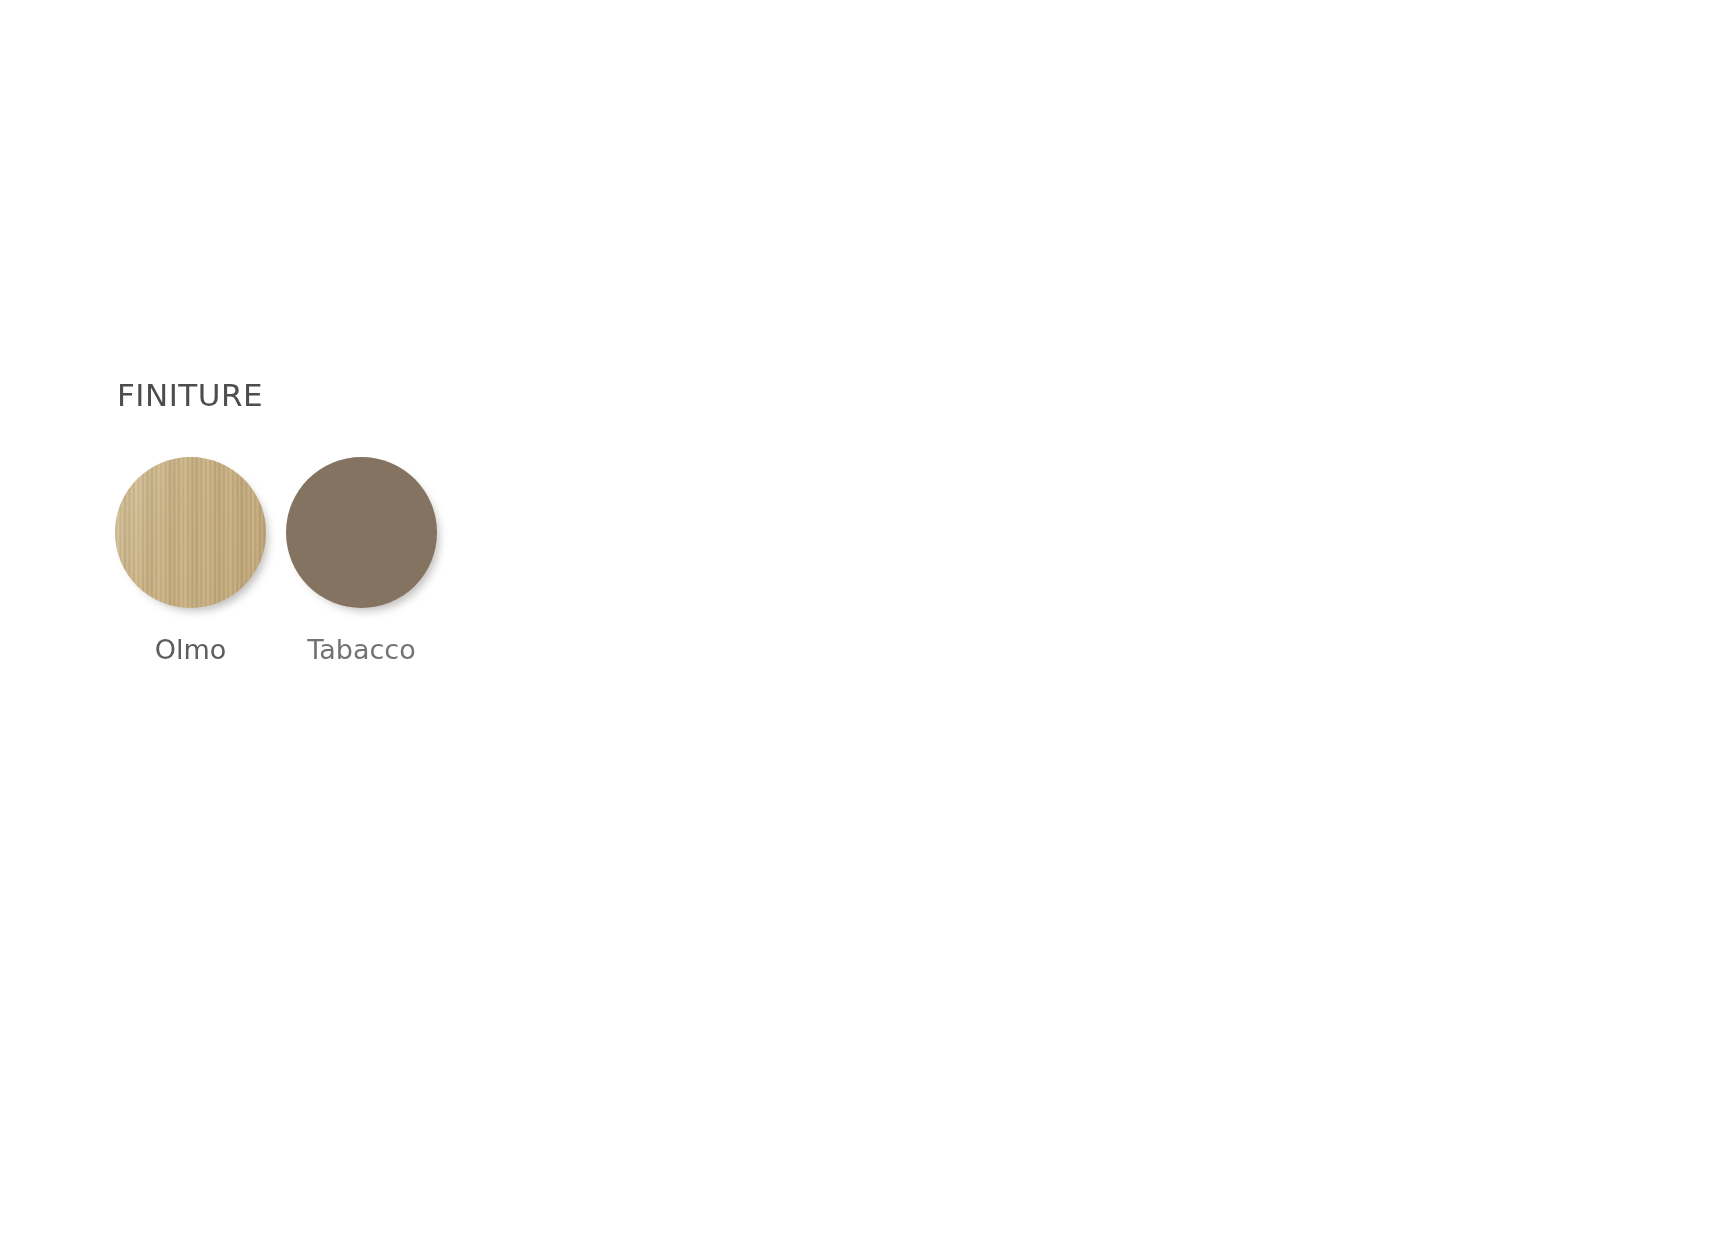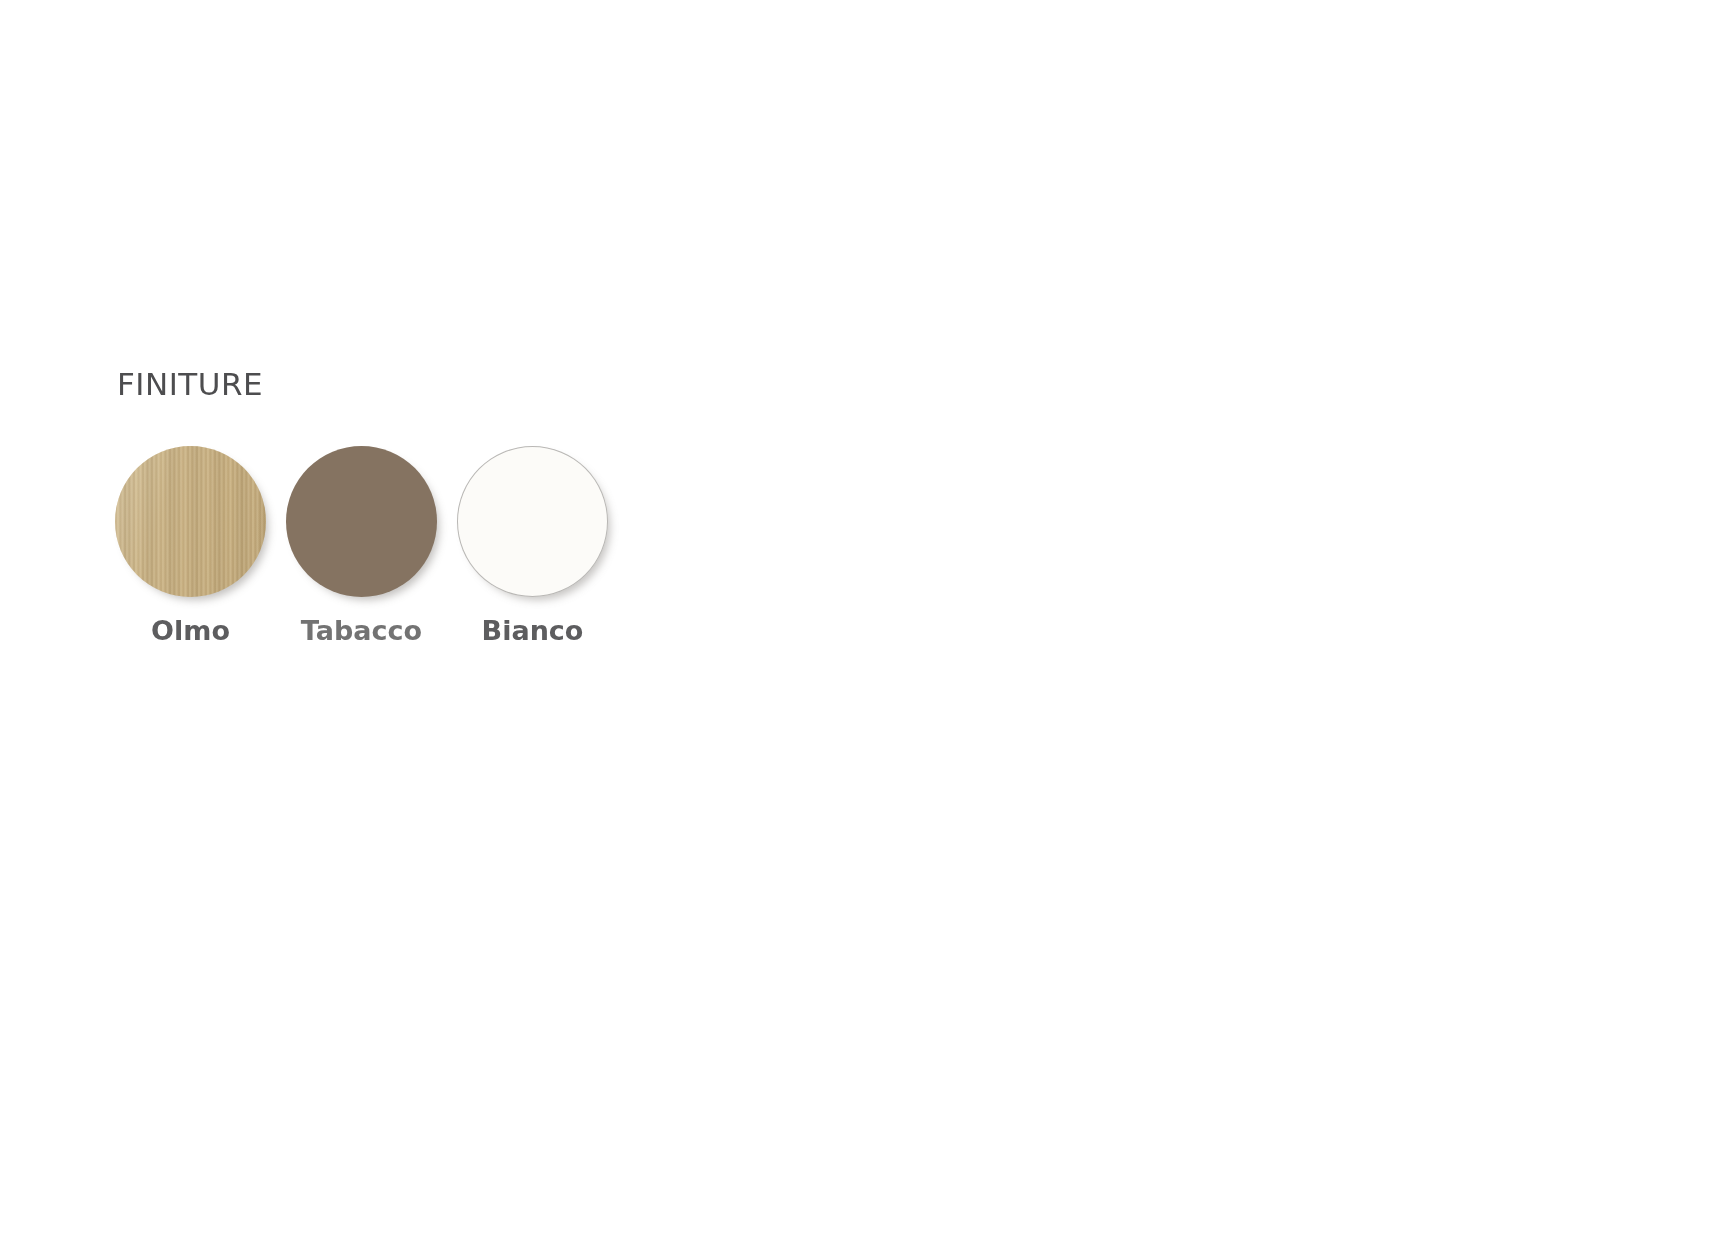--- a/index.html
+++ b/index.html
@@ -11,21 +11,21 @@
     height: 1252px;
     background: #ffffff;
     font-family: "DejaVu Sans", sans-serif;
     overflow: hidden;
     position: relative;
   }
 
   .finishes-panel {
     position: absolute;
     left: 115px;
-    top: 369px;
+    top: 380px;
     width: 900px;
   }
 
   .panel-title {
     font-family: "DejaVu Sans", sans-serif;
     font-size: 31px;
     font-weight: 400;
     letter-spacing: 0.5px;
     color: #4d4d4f;
     line-height: 1.0;
@@ -97,24 +97,24 @@
     border-radius: 50%;
     background: linear-gradient(105deg,
       rgba(255,250,232,0.30) 0%,
       rgba(255,250,232,0.06) 34%,
       rgba(150,120,70,0.00) 62%,
       rgba(120,94,52,0.10) 100%);
     pointer-events: none;
   }
 
   .swatch-label {
-    margin-top: 20px;
+    margin-top: 28px;
     font-family: "DejaVu Sans", sans-serif;
     font-size: 27px;
-    font-weight: 700;
+    font-weight: 400;
     color: #5d5d5f;
     line-height: 1.0;
     white-space: nowrap;
     text-align: center;
   }
 </style>
 </head>
 <body style="background: rgb(255, 255, 255);">
 
 <div class="finishes-panel">
@@ -127,20 +127,16 @@
       <div class="swatch-disc wood" style="background-color: rgb(201, 177, 131);"></div>
       <div class="swatch-label" style="color: rgb(93, 93, 95);">Olmo</div>
     </div>
 
     <div class="swatch-item">
       <div class="swatch-disc" style="background-color: rgb(133, 115, 97);"></div>
       <div class="swatch-label" style="color: #737373;">Tabacco</div>
     </div>
 
 
-    <div class="swatch-item">
-      <div class="swatch-disc outlined" style="background-color: rgb(252, 251, 248);"></div>
-      <div class="swatch-label" style="color: rgb(93, 93, 95);">Bianco</div>
-    </div>
 
 
   </div>
 </div>
 
 </body></html>

